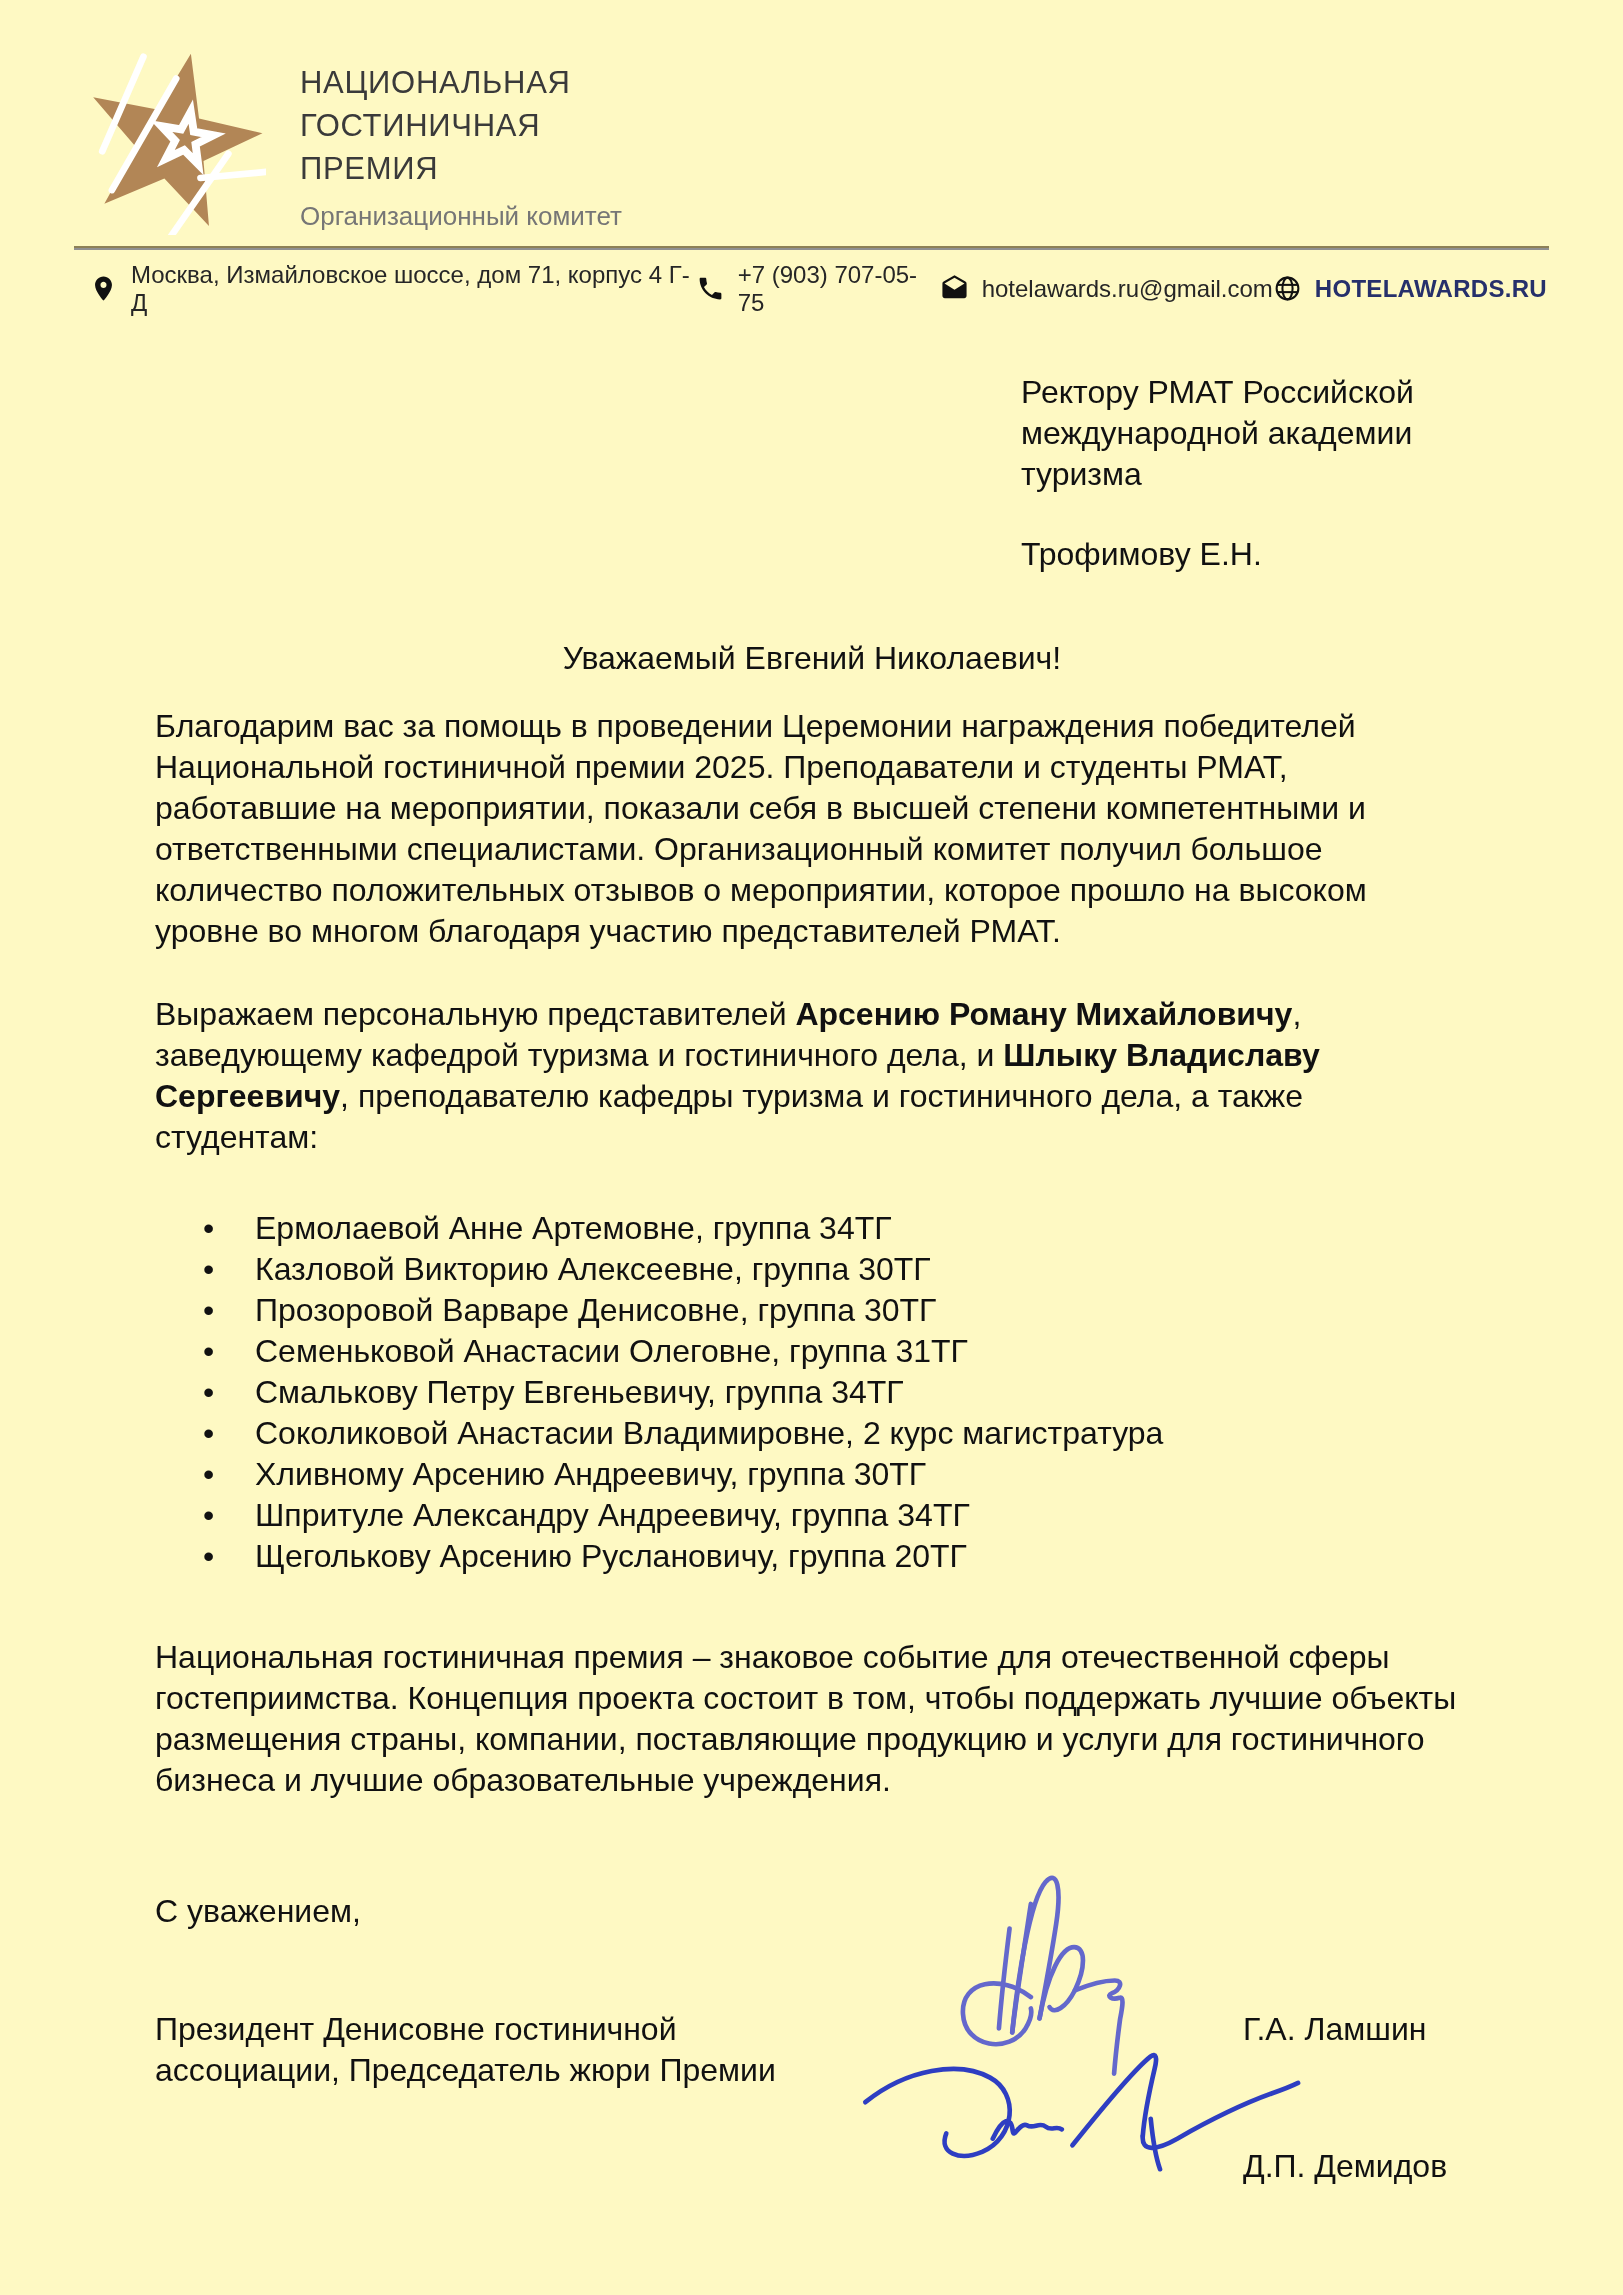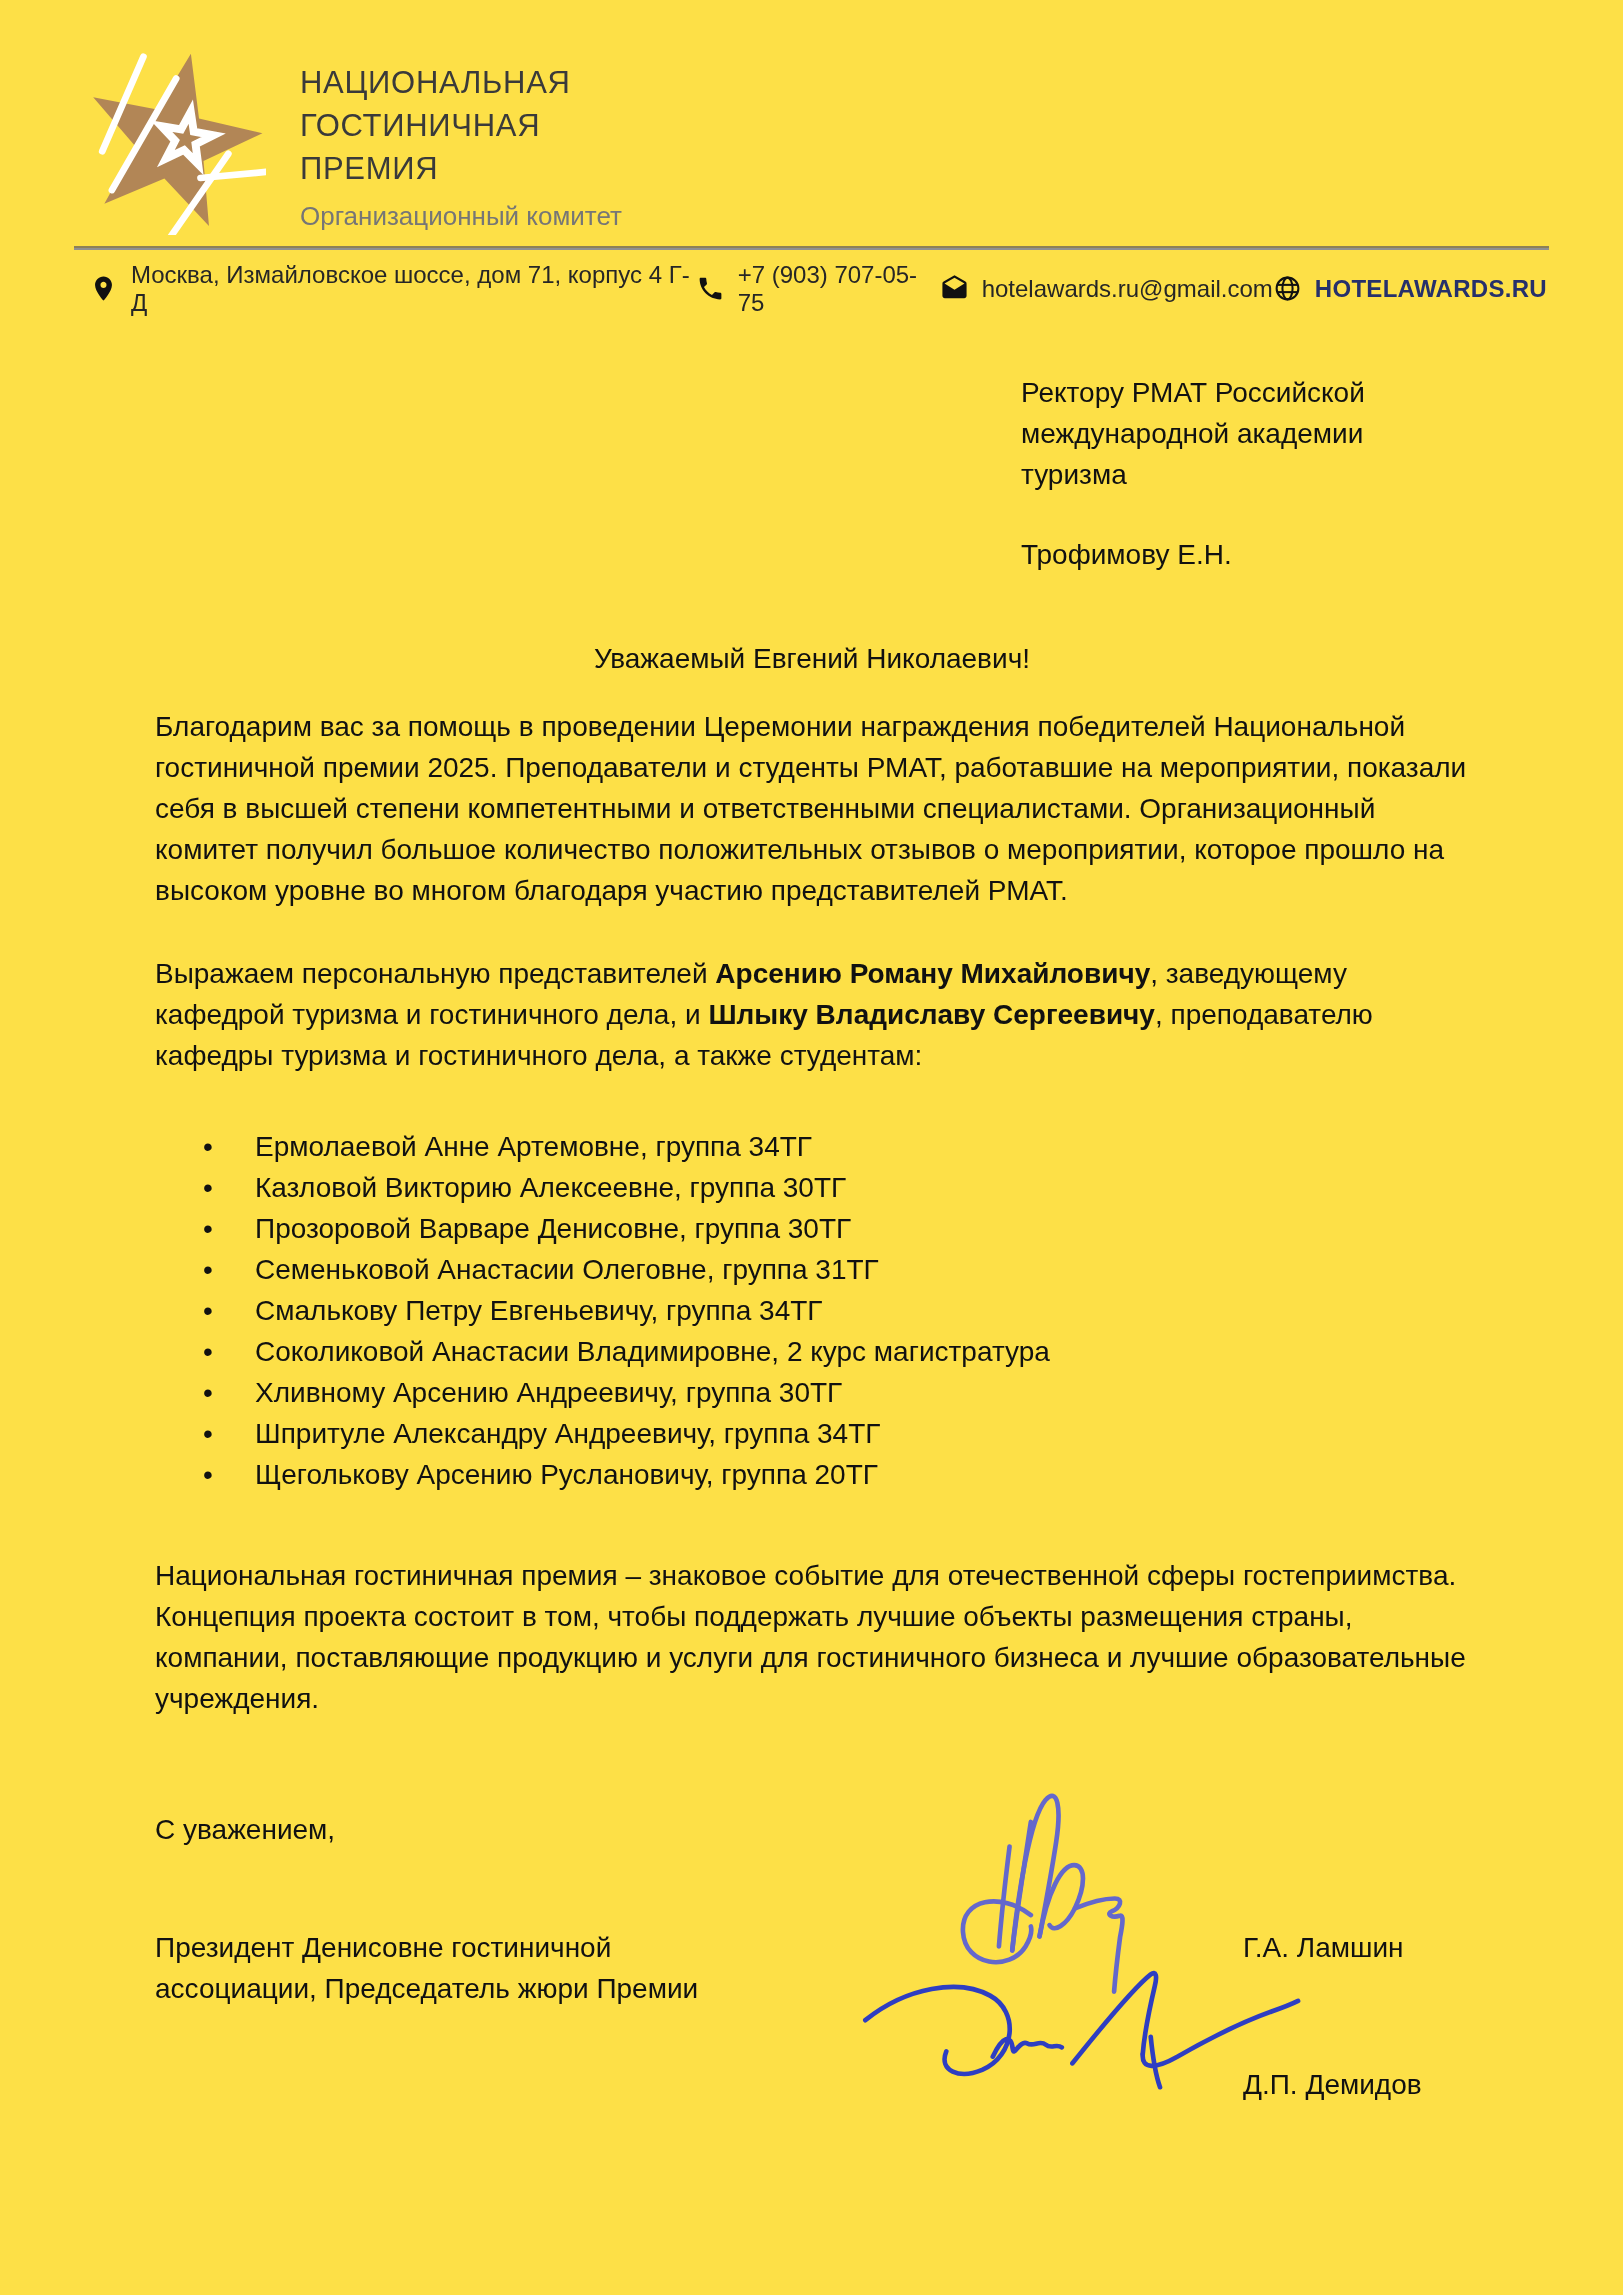--- a/index.html
+++ b/index.html
@@ -1,21 +1,21 @@
 <!DOCTYPE html>
 <html style="font-size:10.5px"><head>
 <meta charset="utf-8">
 <style>
   * { margin:0; padding:0; box-sizing:border-box; }
   html,body { background:#ffffff; }
   .page {
     position:relative;
     width:1623px;
     height:2295px;
-    background:#fde047;
+    background:#fef9c3;
     font-family:"Liberation Sans","DejaVu Sans",sans-serif;
     color:#111111;
     overflow:hidden;
   }
 
   
   .letterhead { display:flex; align-items:flex-start; padding:47px 0 0 84px; }
   .logo { width:182px; height:188px; flex:none; }
   .head-text { margin-left:34px; padding-top:14.4px; }
   .org-line { font-size:31px; line-height:43px; color:#3a3a3a; letter-spacing:0.7px; }
@@ -27,21 +27,21 @@
   .contacts {
     margin:10.5px 76px 0 89px;
     display:flex; align-items:center; justify-content:space-between;
     font-size:24px; color:#262626;
   }
   .c-item { display:flex; align-items:center; }
   .c-item .ic { width:29px; height:29px; flex:none; margin-right:13px; }
   .site { font-weight:700; letter-spacing:0.3px; }
 
   
-  .letter { margin:0 154px 0 155px; font-size:28px; line-height:41px; }
+  .letter { margin:0 154px 0 155px; font-size:32px; line-height:41px; }
 
   .recipient { margin-top:55px; margin-left:866px; }
   .recipient-name { margin-top:39px; margin-left:866px; }
 
   .salutation { margin-top:63px; text-align:center; }
 
   .para1 { margin-top:27.5px; }
   .para2 { margin-top:42px; }
   .para2 b { font-weight:700; }
 

